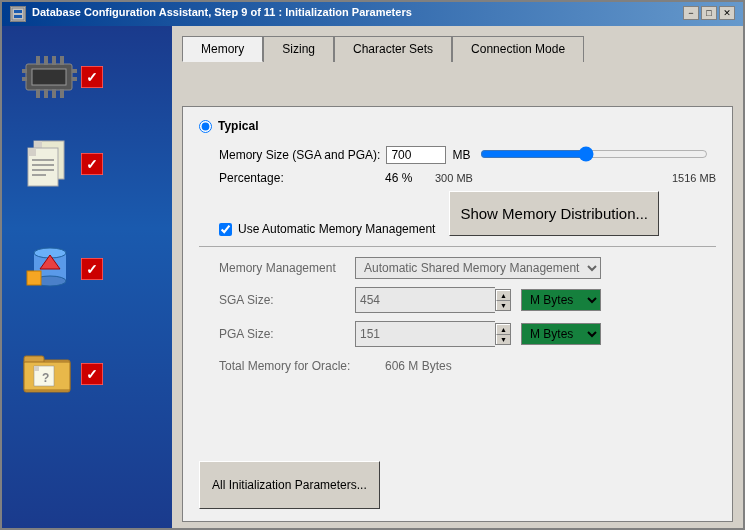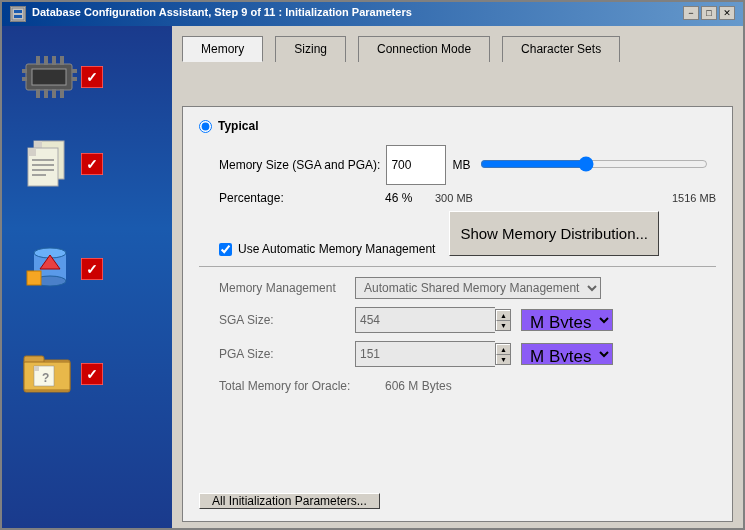--- a/index.html
+++ b/index.html
@@ -69,21 +69,21 @@
     .right-panel {
       flex: 1;
       padding: 10px;
       display: flex;
       flex-direction: column;
       gap: 8px;
     }
     
     .tabs-container {
       display: flex;
-      gap: 12px;
+      gap: 0;
     }
     .tab {
       padding: 5px 18px;
       background: #d4d0c8;
       border: 1px solid #808080;
       border-bottom: none;
       cursor: pointer;
       font-size: 12px;
       color: #000;
       position: relative;
@@ -129,21 +129,21 @@
       display: flex;
       align-items: center;
       gap: 6px;
     }
     .field-label {
       font-size: 12px;
       min-width: 160px;
     }
     .text-input {
       width: 60px;
-      height: 40px;
+      height: 18px;
       border: 1px solid #808080;
       padding: 2px 4px;
       font-size: 12px;
       background: white;
     }
     .unit-label {
       font-size: 12px;
     }
     .percentage-label {
       font-size: 12px;
@@ -243,43 +243,43 @@
       border-left: 1px solid #fff;
       line-height: 1;
     }
     .spin-btn:last-child {
       border-top: 1px solid #888;
     }
     .unit-select {
       height: 22px;
       border: 1px solid #808080;
       padding: 2px 4px;
-      font-size: 17px;
-      background: #8b5cf6;
+      font-size: 12px;
+      background: #15803d;
       min-width: 80px;
       margin-left: 4px;
     }
     .total-memory-row {
       display: flex;
       align-items: center;
       gap: 6px;
       margin-top: 4px;
     }
     .total-memory-label {
       font-size: 12px;
       color: #666;
       min-width: 160px;
     }
     .total-memory-value {
       font-size: 12px;
       color: #666;
     }
     
     .init-params-btn {
-      padding: 0 12px;
+      padding: 16px 12px;
       background: #d4d0c8;
       border: 1px solid #808080;
       cursor: pointer;
       font-size: 12px;
       border-top-color: #fff;
       border-left-color: #fff;
       border-right-color: #404040;
       border-bottom-color: #404040;
       align-self: flex-start;
       margin-top: 4px;
@@ -385,22 +385,22 @@
         <text x="11" y="16" text-anchor="middle" fill="white" font-size="14" font-weight="bold">✓</text>
       </svg>
     </div>
   </div>
 
   <div class="right-panel">
 
     <div class="tabs-container">
       <div class="tab active">Memory</div>
       <div class="tab">Sizing</div>
+      <div class="tab">Character Sets</div>
       <div class="tab">Connection Mode</div>
-      <div class="tab">Character Sets</div>
     </div>
 
     <div class="content-panel">
 
       <div class="radio-row">
         <input type="radio" name="memtype" checked="" id="typical-radio" style="">
         <label class="radio-label" for="typical-radio">Typical</label>
       </div>
 
       <div class="typical-section">

